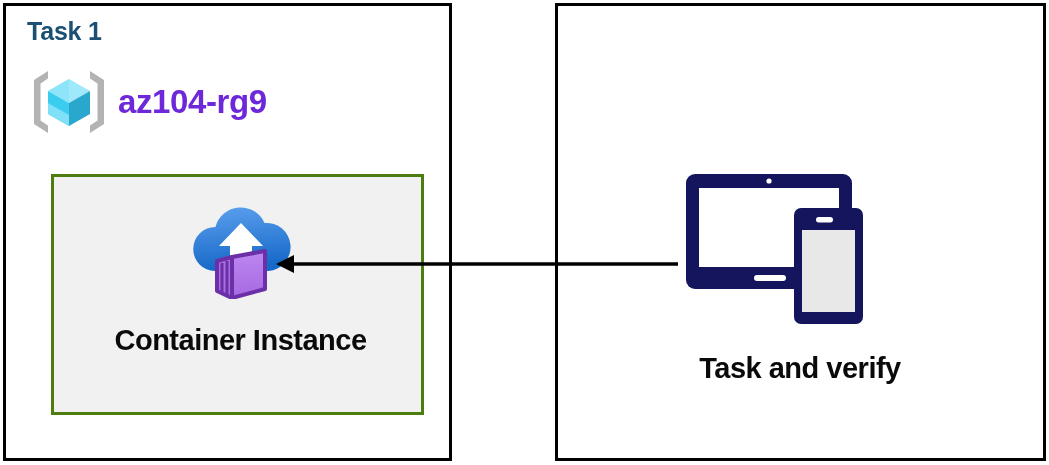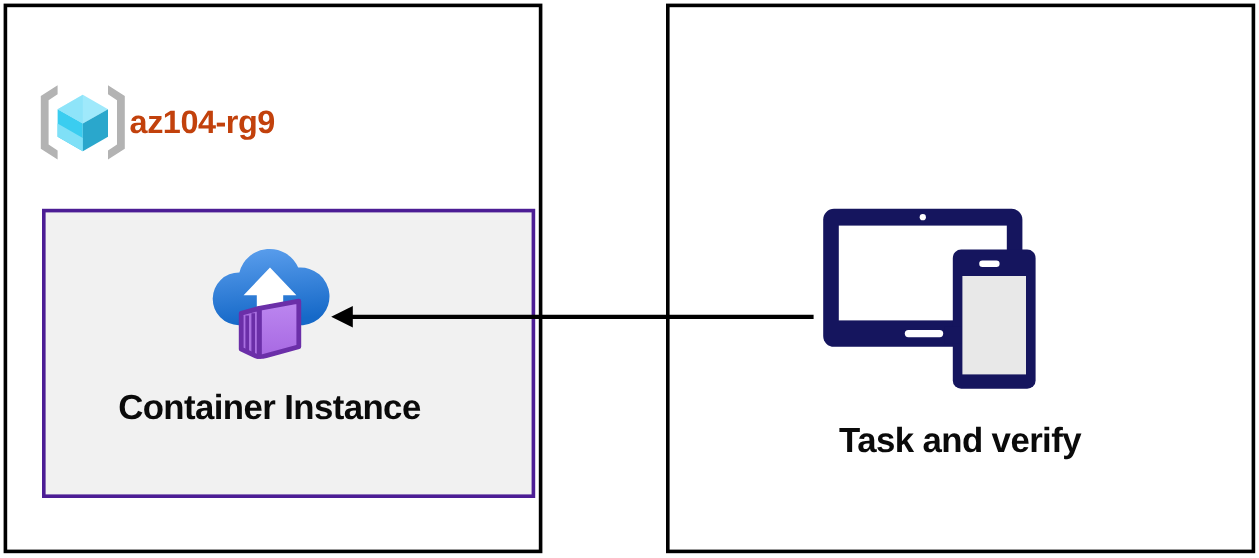--- a/index.html
+++ b/index.html
@@ -63,37 +63,38 @@
     display: flex;
     align-items: center;
   }
   #rg-icon {
     width: 78px;
     height: 78px;
     flex: 0 0 auto;
     display: block;
   }
   #rg-label {
-    font-size: 27px;
-    font-weight: bold;
-    color: #c2410c;
+    font-size: 33px;
+    font-weight: bold;
+    color: #6d28d9;
     letter-spacing: -0.4px;
+    margin-left: 10px;
     white-space: nowrap;
   }
 
   
   #container-box {
     position: absolute;
     box-sizing: border-box;
-    left: 35px;
+    left: 51px;
     top: 174px;
-    width: 411px;
+    width: 373px;
     height: 241px;
     background: #F1F1F1;
-    border: 3px solid #4c1d95;
+    border: 3px solid #4d7c0f;
   }
   #ci-icon {
     position: absolute;
     left: 137px;
     top: 22px;
     width: 100px;
     height: 100px;
     display: block;
   }
   #ci-label {
@@ -142,20 +143,21 @@
     overflow: visible;
   }
 </style>
 </head>
 <body>
 
 <div class="canvas">
 
   <div class="panel" id="panel-task1"></div>
 
+  <div class="panel-title" id="title-task1">Task 1</div>
 
   <div id="rg-row">
     <svg id="rg-icon" viewBox="0 0 78 78">
 
       <path d="M18 8 L4 17 L4 61 L18 70 L18 62.5 L10.5 57.5 L10.5 20.5 L18 15.5 Z" fill="#B3B3B3"></path>
 
       <path d="M60 8 L74 17 L74 61 L60 70 L60 62.5 L67.5 57.5 L67.5 20.5 L60 15.5 Z" fill="#B3B3B3"></path>
 
       <path d="M39 16 L60 28 L39 40 L18 28 Z" fill="#9FE9FB"></path>
 

